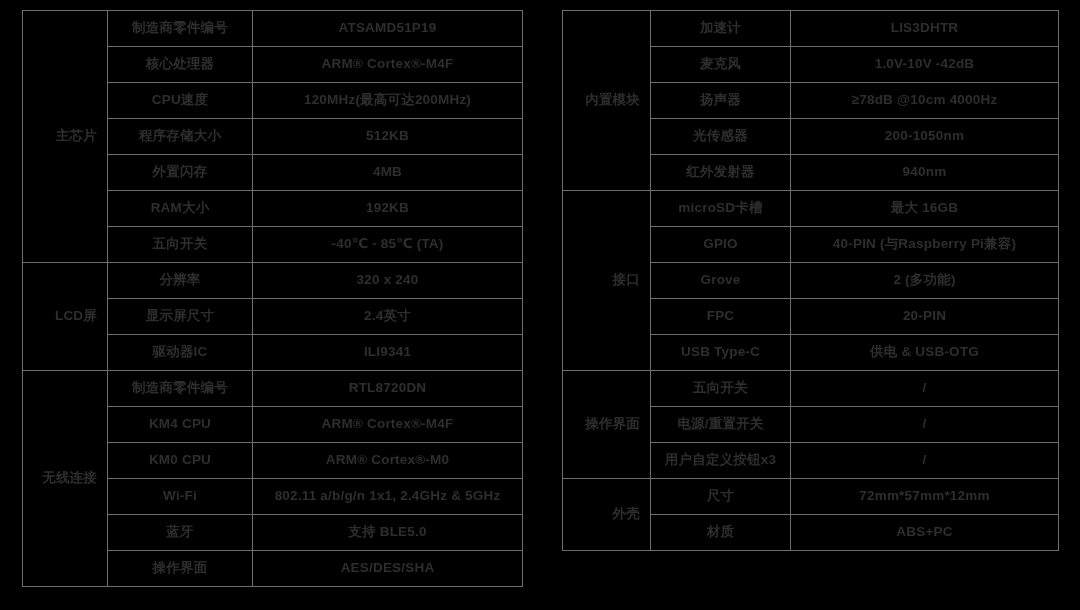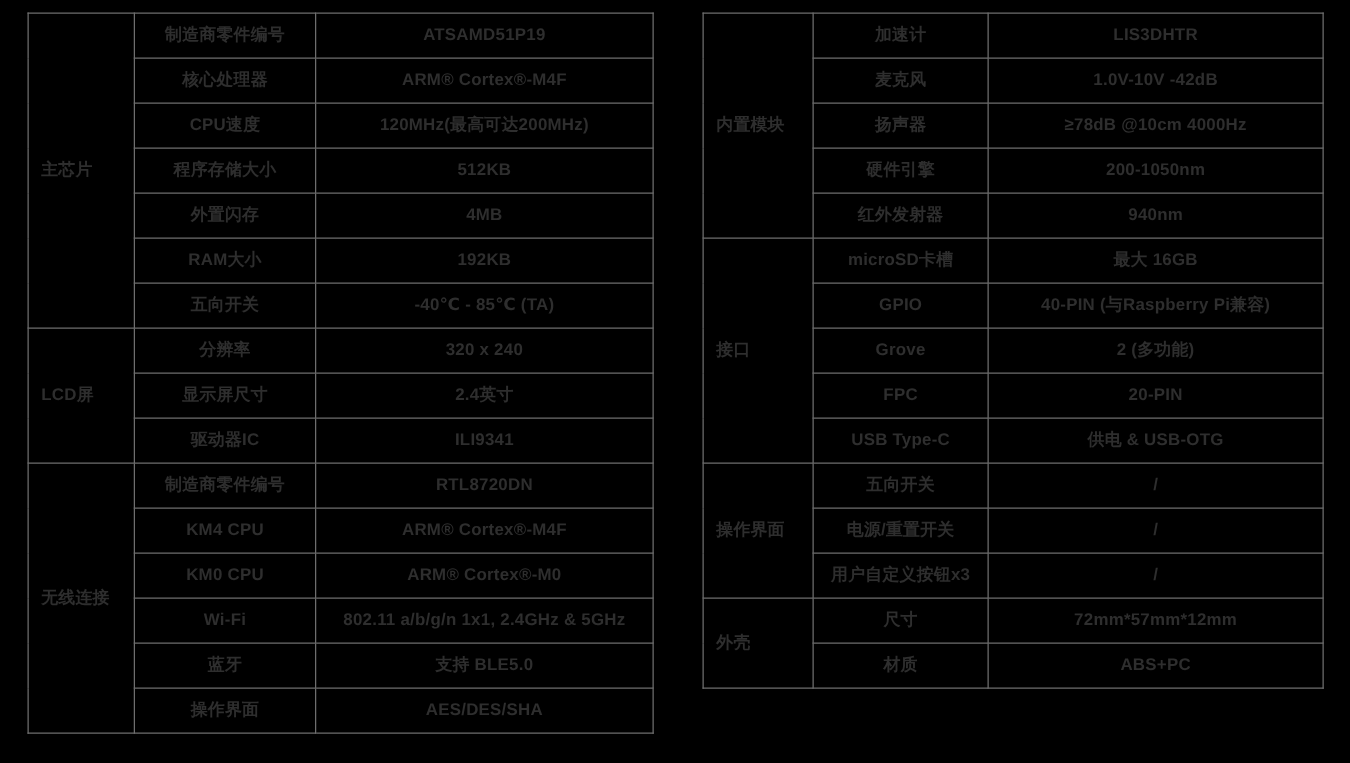--- a/index.html
+++ b/index.html
@@ -43,21 +43,21 @@
     line-height: 1.2;
     padding: 0 10px;
     height: 35px;
     vertical-align: middle;
     font-weight: 600;
     letter-spacing: 0.2px;
     white-space: nowrap;
     overflow: hidden;
   }
   .group-cell {
-    text-align: left;
+    text-align: right;
     font-weight: 700;
     font-size: 14px;
   }
   .name-cell {
     text-align: center;
   }
   .value-cell {
     text-align: center;
   }
   
@@ -164,21 +164,21 @@
         </tr>
         <tr>
           <td class="name-cell">麦克风</td>
           <td class="value-cell">1.0V-10V -42dB</td>
         </tr>
         <tr>
           <td class="name-cell">扬声器</td>
           <td class="value-cell">≥78dB @10cm 4000Hz</td>
         </tr>
         <tr>
-          <td class="name-cell">硬件引擎</td>
+          <td class="name-cell">光传感器</td>
           <td class="value-cell">200-1050nm</td>
         </tr>
         <tr>
           <td class="name-cell">红外发射器</td>
           <td class="value-cell">940nm</td>
         </tr>
         <tr>
           <td class="group-cell" rowspan="5">接口</td>
           <td class="name-cell">microSD卡槽</td>
           <td class="value-cell">最大 16GB</td>

